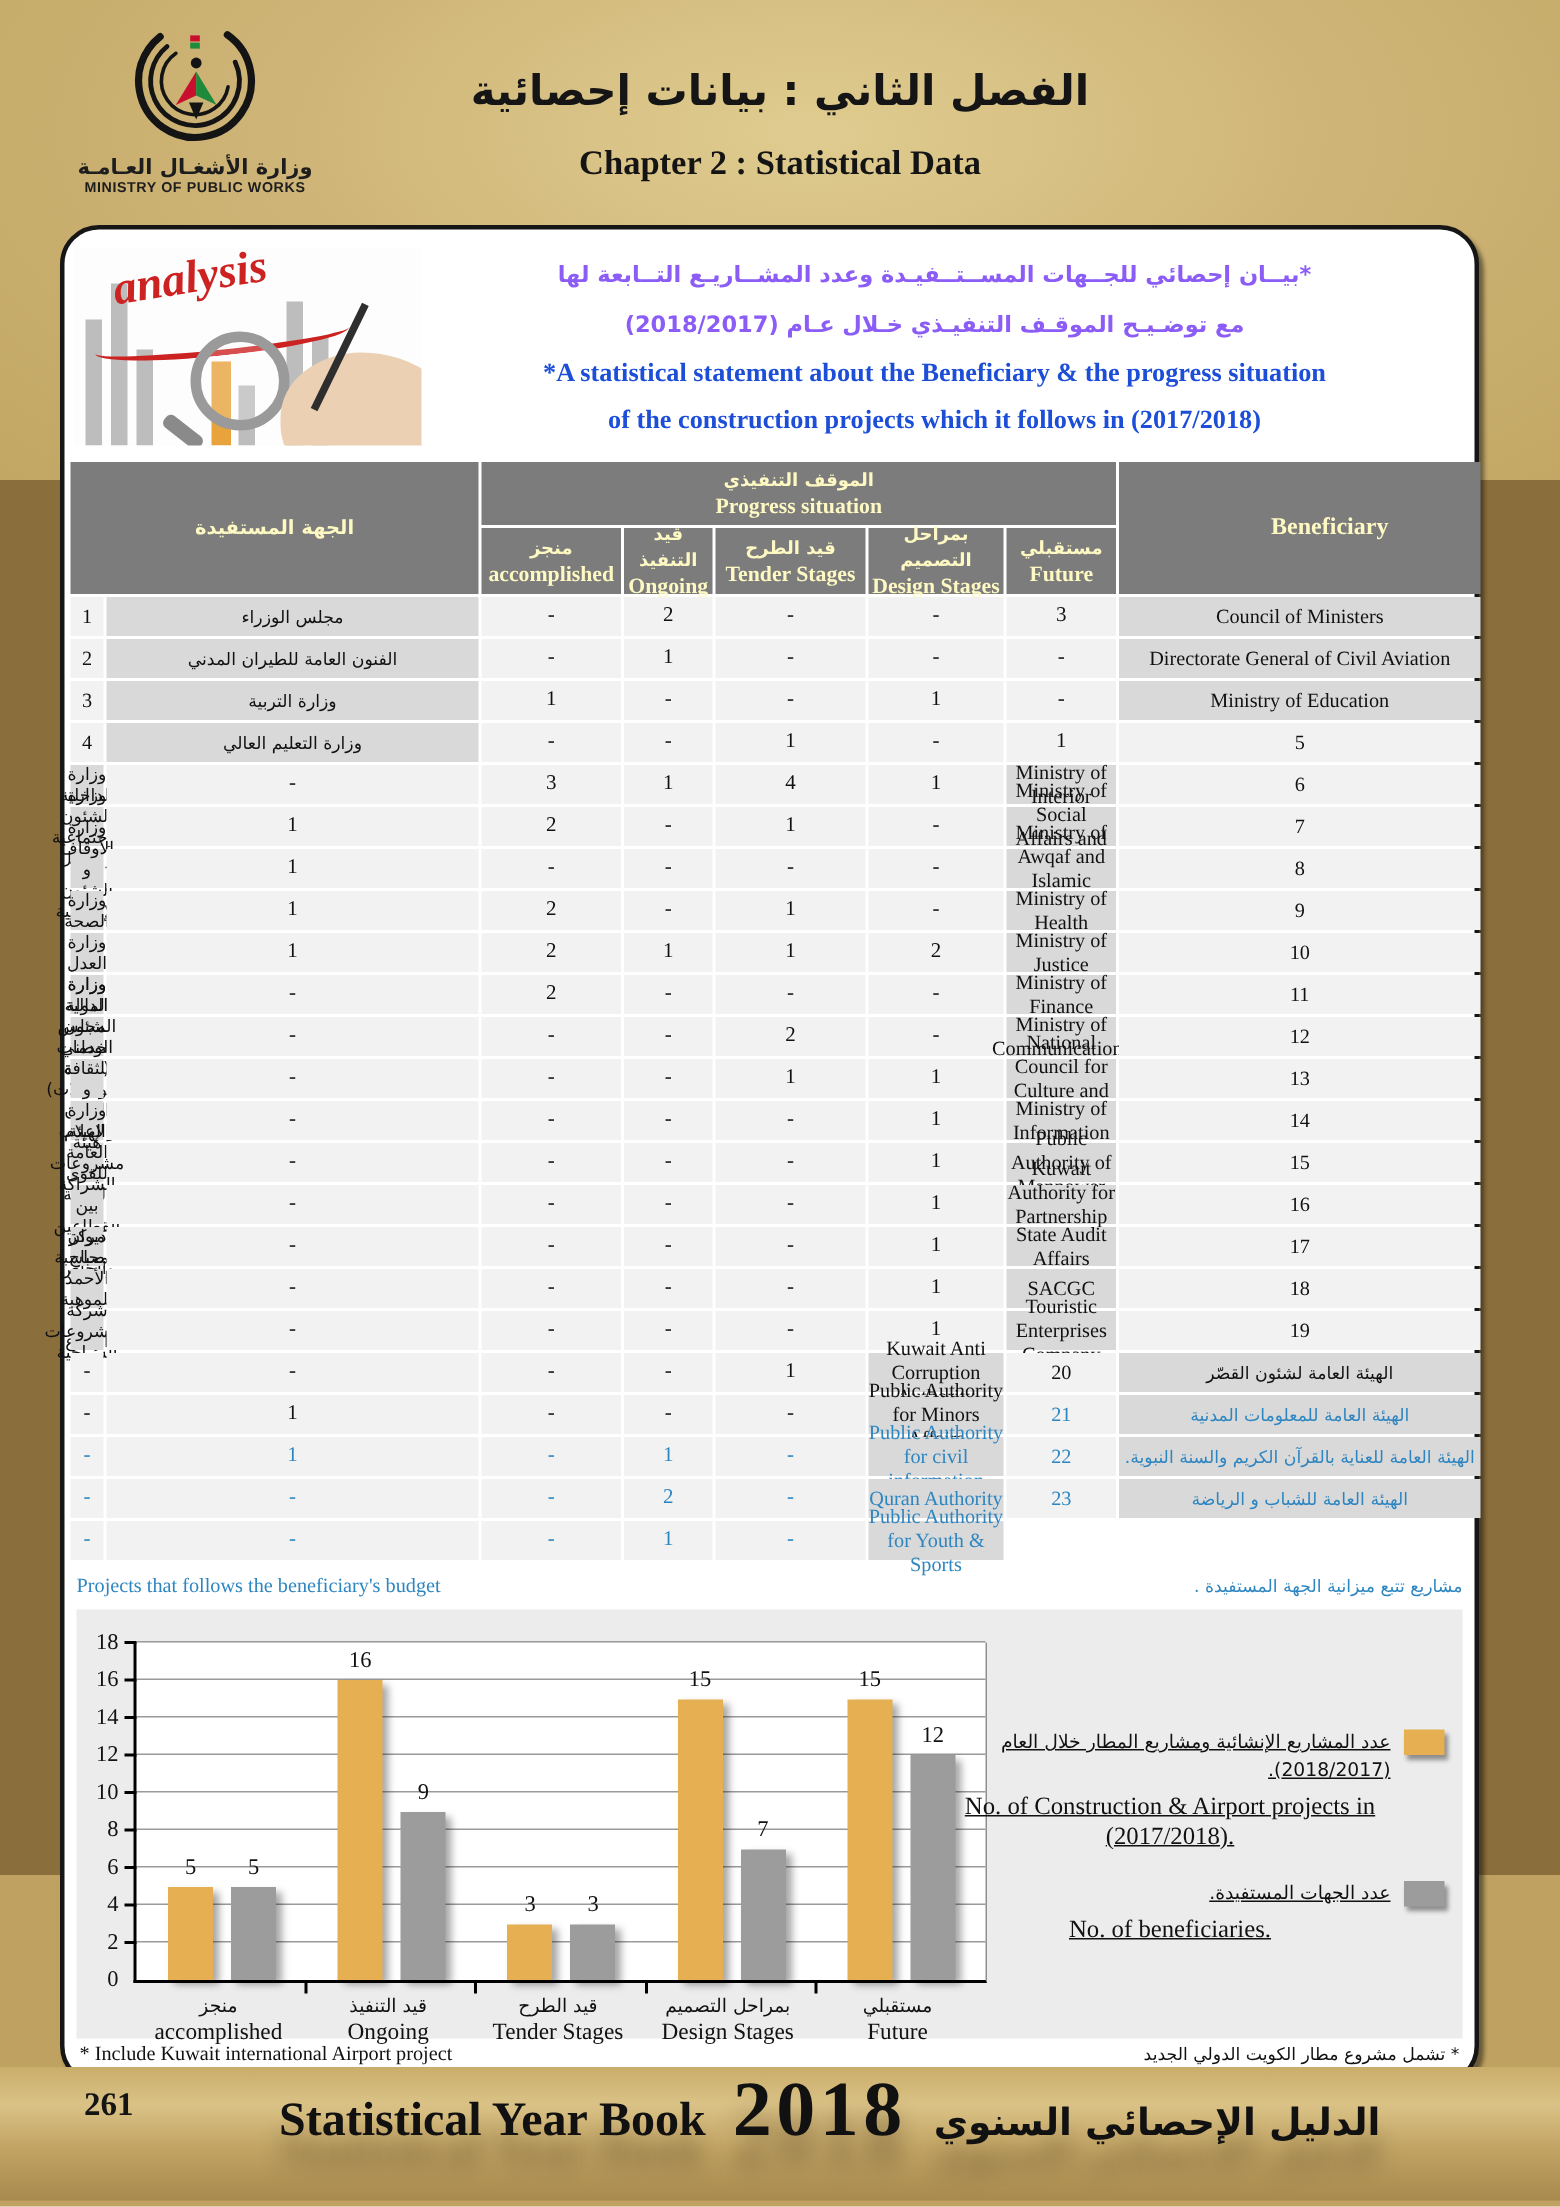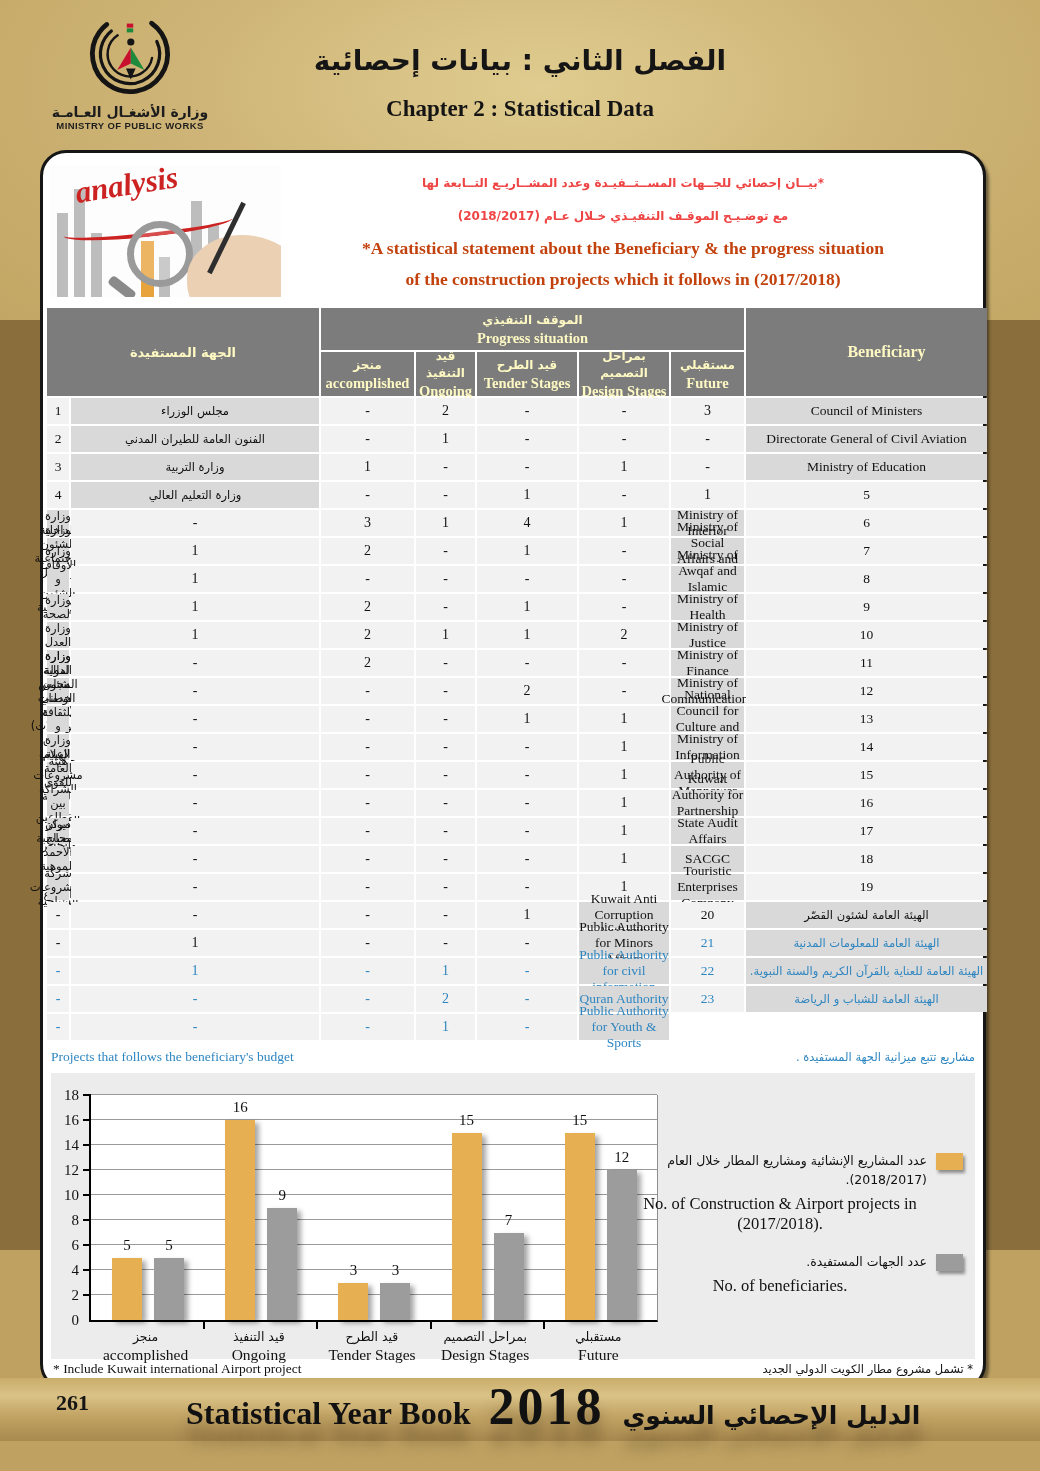--- a/index.html
+++ b/index.html
@@ -30,22 +30,22 @@
     color:#CC2222;transform:rotate(-9deg);font-family:"Liberation Serif",serif;}
   .analysis-swoosh{position:absolute;left:14px;top:52px;width:170px;height:16px;
     border-bottom:4px solid #CC2222;border-radius:50%;transform:rotate(-6deg);}
   .magnifier{position:absolute;left:78px;bottom:10px;width:52px;height:52px;border:7px solid #9A9A9A;border-radius:50%;background:rgba(255,255,255,.2);}
   .mag-handle{position:absolute;left:58px;bottom:4px;width:30px;height:10px;background:#8a8a8a;transform:rotate(38deg);border-radius:4px;}
   .pen{position:absolute;right:52px;top:34px;width:5px;height:78px;background:#2e2e2e;transform:rotate(26deg);}
   .hand{position:absolute;right:-26px;bottom:-34px;width:120px;height:96px;background:#EBD0B3;border-radius:45% 55% 10% 50%;}
 
   
   .statement{position:absolute;left:248px;top:14px;width:664px;text-align:center;}
-  .st-ar{direction:rtl;font-family:"DejaVu Sans",sans-serif;font-size:12px;font-weight:bold;line-height:33px;color:#ef4444;}
-  .st-en{font-size:17.5px;font-weight:bold;line-height:31px;color:#c2410c;}
+  .st-ar{direction:rtl;font-family:"DejaVu Sans",sans-serif;font-size:15px;font-weight:bold;line-height:33px;color:#8b5cf6;}
+  .st-en{font-size:17.5px;font-weight:bold;line-height:31px;color:#1d4ed8;}
 
   
   .tbl{position:absolute;left:4px;top:155px;display:grid;
     grid-template-columns:22px 248px 93px 59px 100px 90px 73px 241px;
     grid-template-rows:42px 44px;grid-auto-rows:26px;gap:2px;}
   .tbl > div{display:flex;align-items:center;justify-content:center;text-align:center;box-sizing:border-box;}
   .th{background:#7C7C7C;color:#fef9c3;flex-direction:column;}
   .h-benef-ar{grid-column:1/3;grid-row:1/3;font-family:"DejaVu Sans",sans-serif;font-size:13px;font-weight:bold;}
   .h-progress{grid-column:3/8;grid-row:1;}
   .h-benef-en{grid-column:8;grid-row:1/3;font-size:16px;font-weight:bold;padding-left:40px;}
@@ -75,34 +75,34 @@
   .group{position:absolute;bottom:0;height:100%;}
   .bar{position:absolute;bottom:0;width:30px;box-shadow:4px 3px 5px rgba(0,0,0,.35);}
   .bar.gold{background:#E6B052;}
   .bar.gray{background:#9C9C9C;}
   .bar-label{position:absolute;width:34px;text-align:center;font-size:15px;color:#111;}
   .xlabels{position:absolute;left:38px;top:256px;width:566px;display:flex;}
   .xcell{width:113.2px;text-align:center;}
   .cat-ar{font-family:"DejaVu Sans",sans-serif;font-size:12.5px;direction:rtl;}
   .cat-en{font-size:15.5px;margin-top:2px;}
   .legend{position:absolute;right:12px;top:78px;width:330px;}
-  .legend-item{position:relative;padding-right:36px;text-align:right;margin-bottom:18px;}
+  .legend-item{position:relative;padding-right:36px;text-align:right;margin-bottom:18px;text-decoration:underline;}
   .swatch{position:absolute;right:0;top:2px;width:27px;height:17px;box-shadow:2px 3px 3px rgba(0,0,0,.4);}
   .swatch.gold{background:#E6B052;}
   .swatch.gray{background:#9C9C9C;}
   .l-ar{font-family:"DejaVu Sans",sans-serif;font-size:12.5px;direction:rtl;line-height:19px;}
   .l-en{font-size:16.5px;text-align:center;margin-top:5px;}
 
   
   .footnote{position:absolute;left:10px;right:10px;top:1208px;display:flex;justify-content:space-between;align-items:center;}
   .fn-en{font-size:13.5px;}
   .fn-ar{font-family:"DejaVu Sans",sans-serif;font-size:11.5px;direction:rtl;}
 
   
-  .footer{position:absolute;left:0;top:1378px;width:100%;height:63px;
+  .footer{position:absolute;left:0;top:1378px;width:100%;height:89px;
     background:linear-gradient(180deg,#C9AD6B 0%,#DAC286 28%,#C2A465 60%,#A8894E 100%);}
   .page-num{position:absolute;left:56px;top:12px;font-size:22px;font-weight:bold;color:#151515;}
   .footer-center{position:absolute;left:186px;top:0;display:flex;align-items:baseline;gap:18px;
     text-shadow:0 20px 14px rgba(40,28,8,.35);}
   .fyb{font-size:32px;font-weight:bold;line-height:58px;}
   .fy2018{font-size:52px;font-weight:bold;letter-spacing:3px;line-height:58px;}
   .fyar{font-family:"DejaVu Sans",sans-serif;font-size:25px;font-weight:bold;direction:rtl;line-height:58px;}
 </style>
 </head>
 <body>

